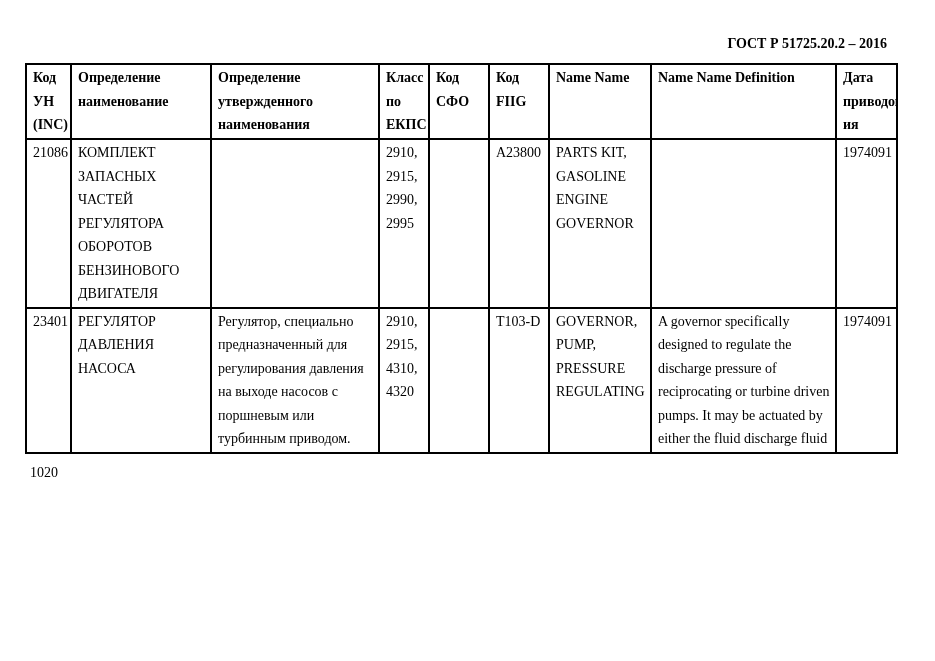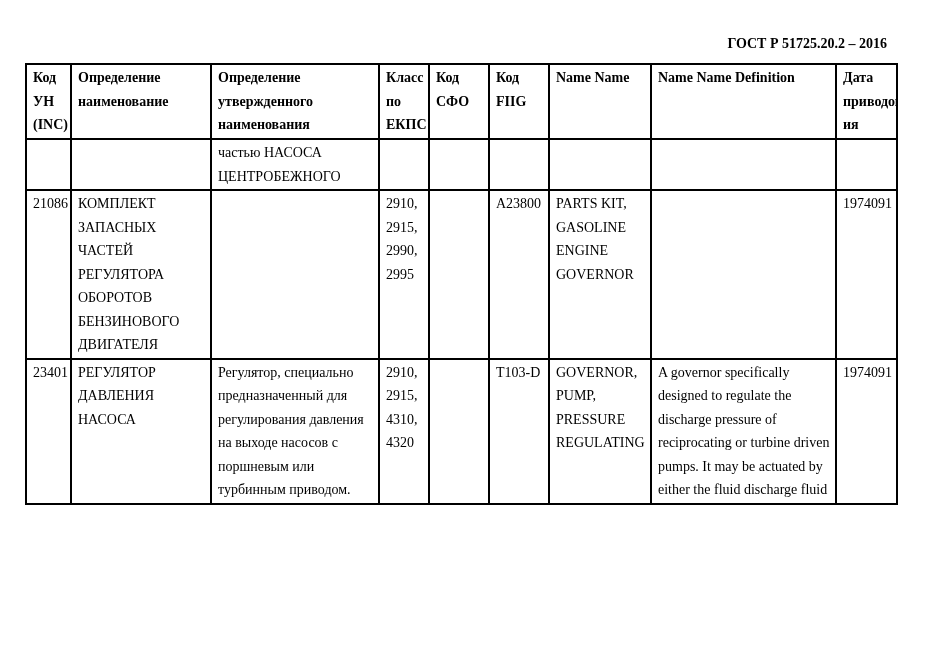--- a/index.html
+++ b/index.html
@@ -89,32 +89,20 @@
         <th>Код
 FIIG</th>
         <th>Name Name</th>
         <th>Name Name Definition</th>
         <th>Дата
 приводом
 ия</th>
       </tr>
     </thead>
     <tbody>
-      <tr class="row-0">
-        <td></td>
-        <td></td>
-        <td>частью НАСОСА
-ЦЕНТРОБЕЖНОГО</td>
-        <td></td>
-        <td></td>
-        <td></td>
-        <td></td>
-        <td></td>
-        <td></td>
-      </tr>
       <tr class="row-2">
         <td>21086</td>
         <td>КОМПЛЕКТ
 ЗАПАСНЫХ
 ЧАСТЕЙ
 РЕГУЛЯТОРА
 ОБОРОТОВ
 БЕНЗИНОВОГО
 ДВИГАТЕЛЯ</td>
         <td></td>
@@ -156,14 +144,15 @@
 designed to regulate the
 discharge pressure of
 reciprocating or turbine driven
 pumps. It may be actuated by
 either the fluid discharge fluid</td>
         <td>1974091</td>
       </tr>
     </tbody>
   </table>
 
+  <div class="page-number">1020</div>
 
 </div>
 
 </body></html>

